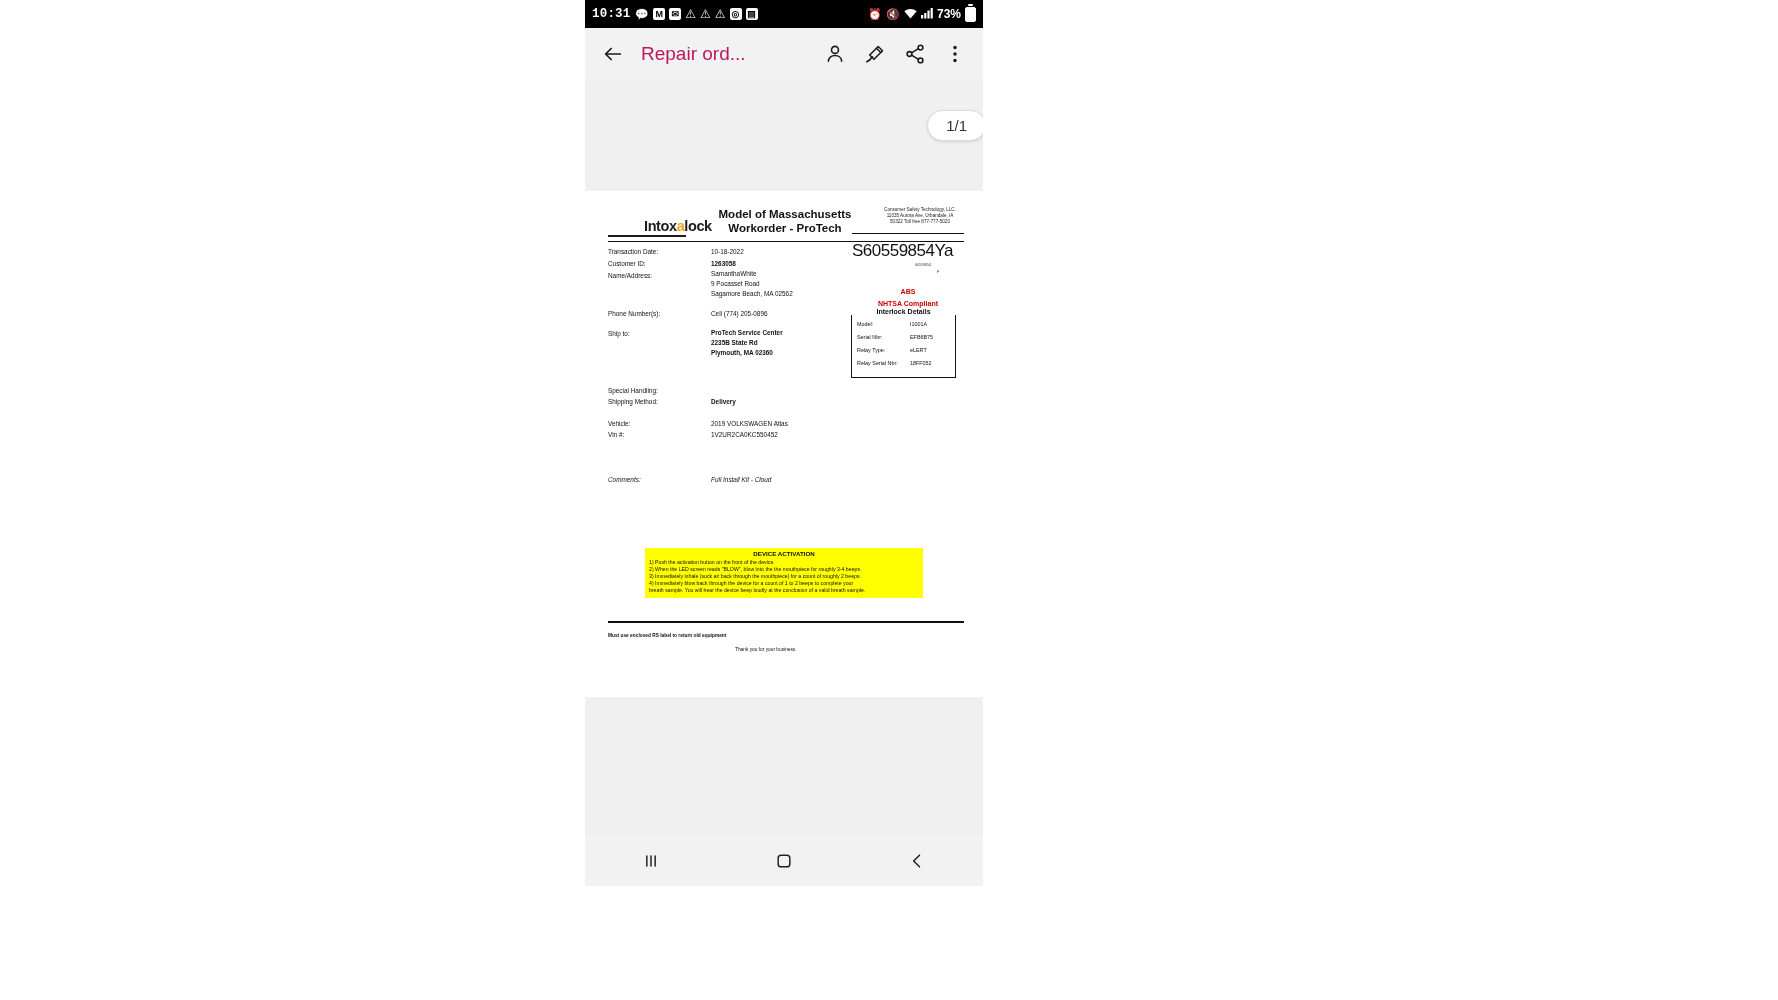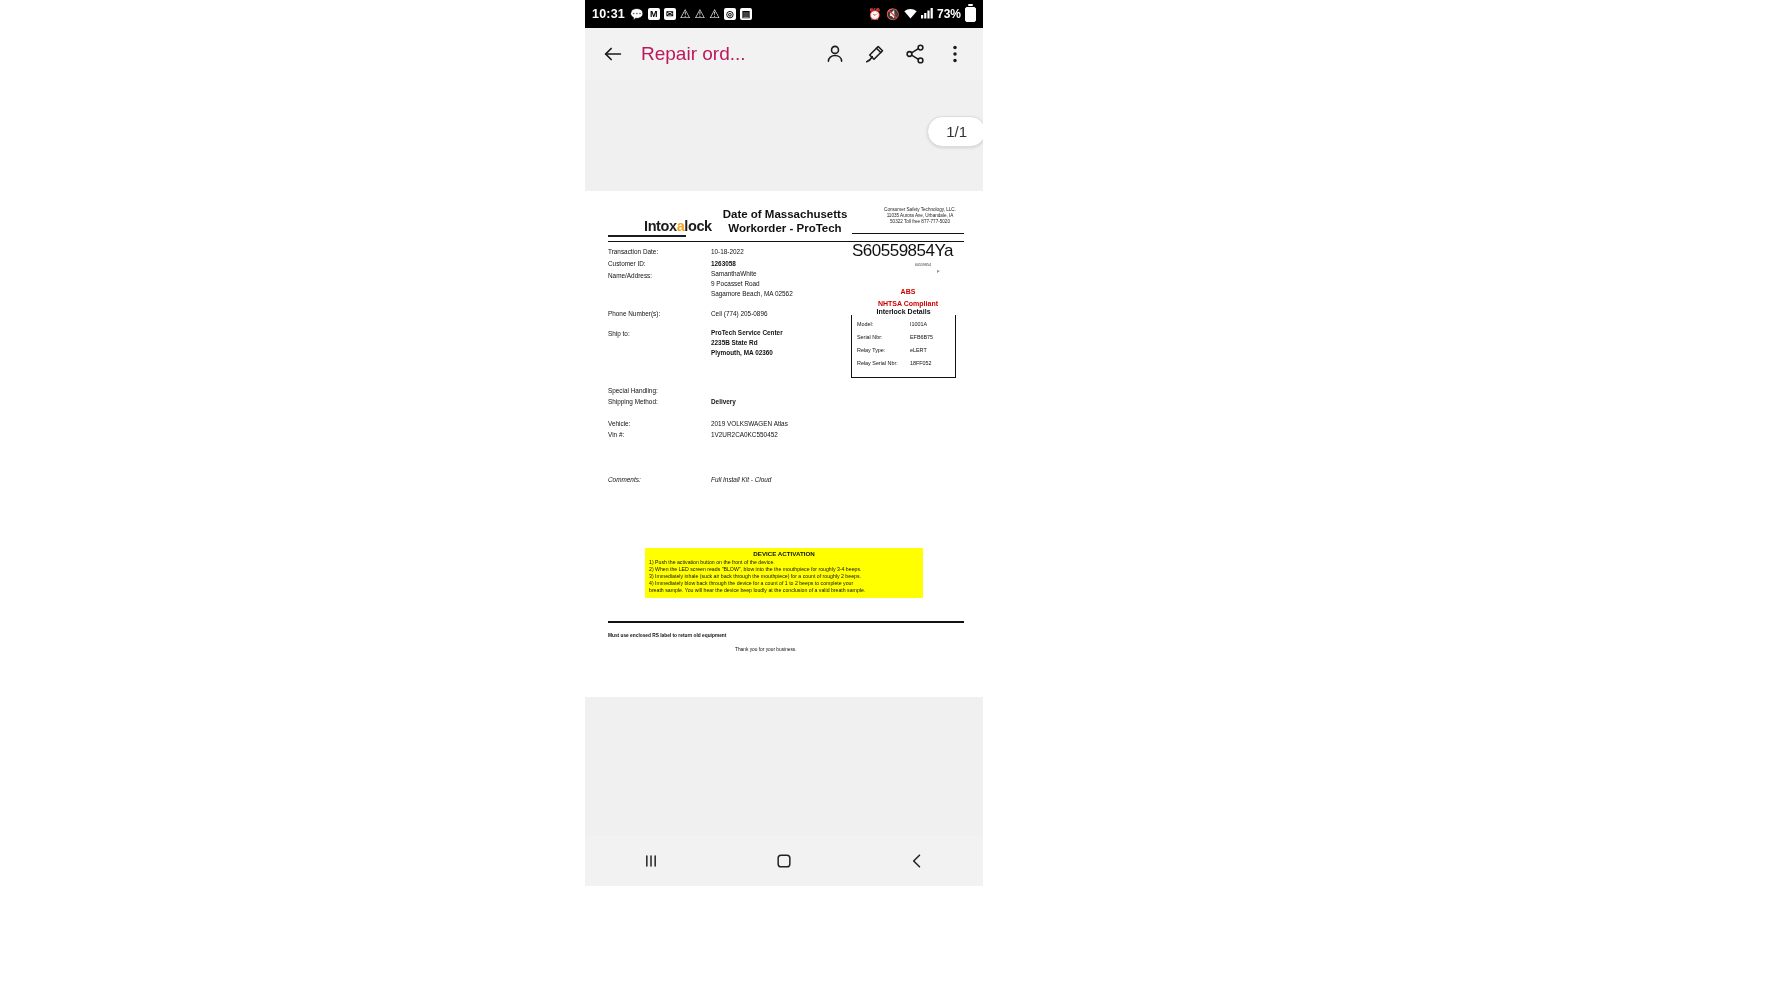--- a/index.html
+++ b/index.html
@@ -25,21 +25,21 @@
   .statusbar {
     height: 28px;
     background: #000000;
     color: #ffffff;
     display: flex;
     align-items: center;
     font-size: 12.5px;
     padding: 0 7px;
     box-sizing: border-box;
   }
-  .status-clock { font-weight: 600; letter-spacing: .2px; margin-right: 5px; }
+  .status-clock { font-weight: 600; letter-spacing: .2px; margin-right: 5px; font-family: Liberation Mono, monospace; }
   .status-left-icons { display: flex; align-items: center; gap: 4px; }
   .status-spacer { flex: 1; }
   .status-right-icons { display: flex; align-items: center; gap: 4px; }
   .sicon { font-size: 11px; line-height: 1; display: inline-block; }
   .sicon.box {
     width: 12px; height: 12px; border-radius: 2px;
     background: #ffffff; color: #000000;
     font-size: 9px; text-align: center; line-height: 12px; font-weight: 700;
   }
   .sicon.warn { font-size: 12px; }
@@ -81,21 +81,21 @@
 
   
   .viewer {
     position: relative;
     background: #f0f0f0;
     height: 756px;
   }
   .page-chip {
     position: absolute;
     right: -3px;
-    top: 36px;
+    top: 30px;
     background: #ffffff;
     border: 1px solid #dcdcdc;
     border-radius: 18px;
     padding: 6px 18px;
     font-size: 15px;
     color: #333;
     box-shadow: 0 1px 3px rgba(0,0,0,.12);
     z-index: 5;
   }
 
@@ -280,21 +280,21 @@
 
     <div class="doc">
       <div class="doc-inner">
 
         <div class="logo">
           <span class="a">Intox</span><span class="b">a</span><span class="c">lock</span>
         </div>
         <div class="logo-underline"></div>
 
         <div class="doc-title">
-          <div>Date of Massachusetts</div>
+          <div>Model of Massachusetts</div>
           <div>Workorder - ProTech</div>
         </div>
 
         <div class="addr-right">
           <div>Consumer Safety Technology, LLC.</div>
           <div>11035 Aurora Ave, Urbandale, IA</div>
           <div>50322  Toll free 877-777-5020</div>
         </div>
 
         <div class="rule-top"></div>

